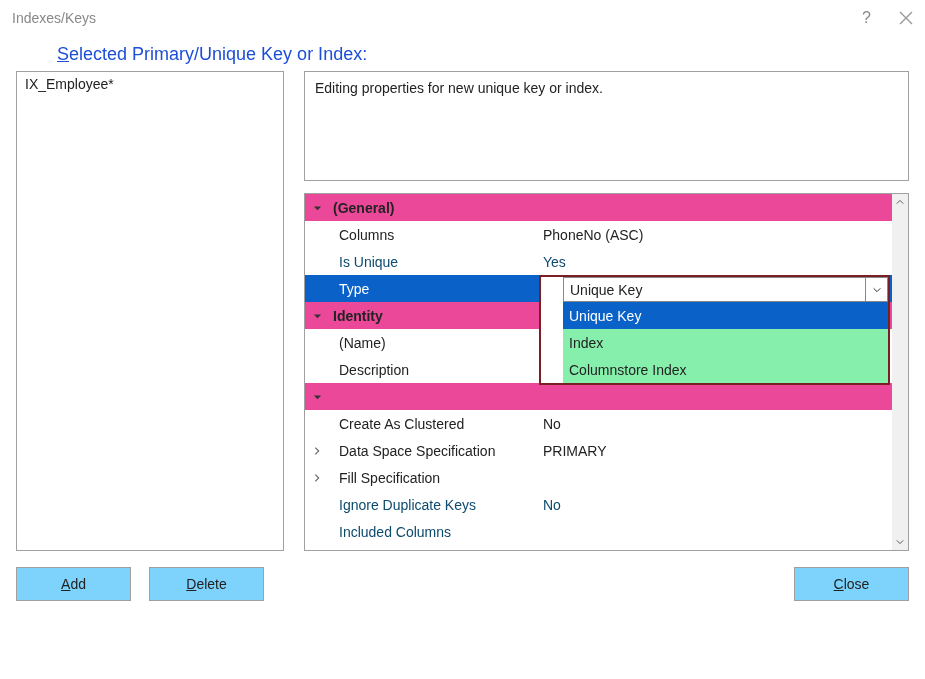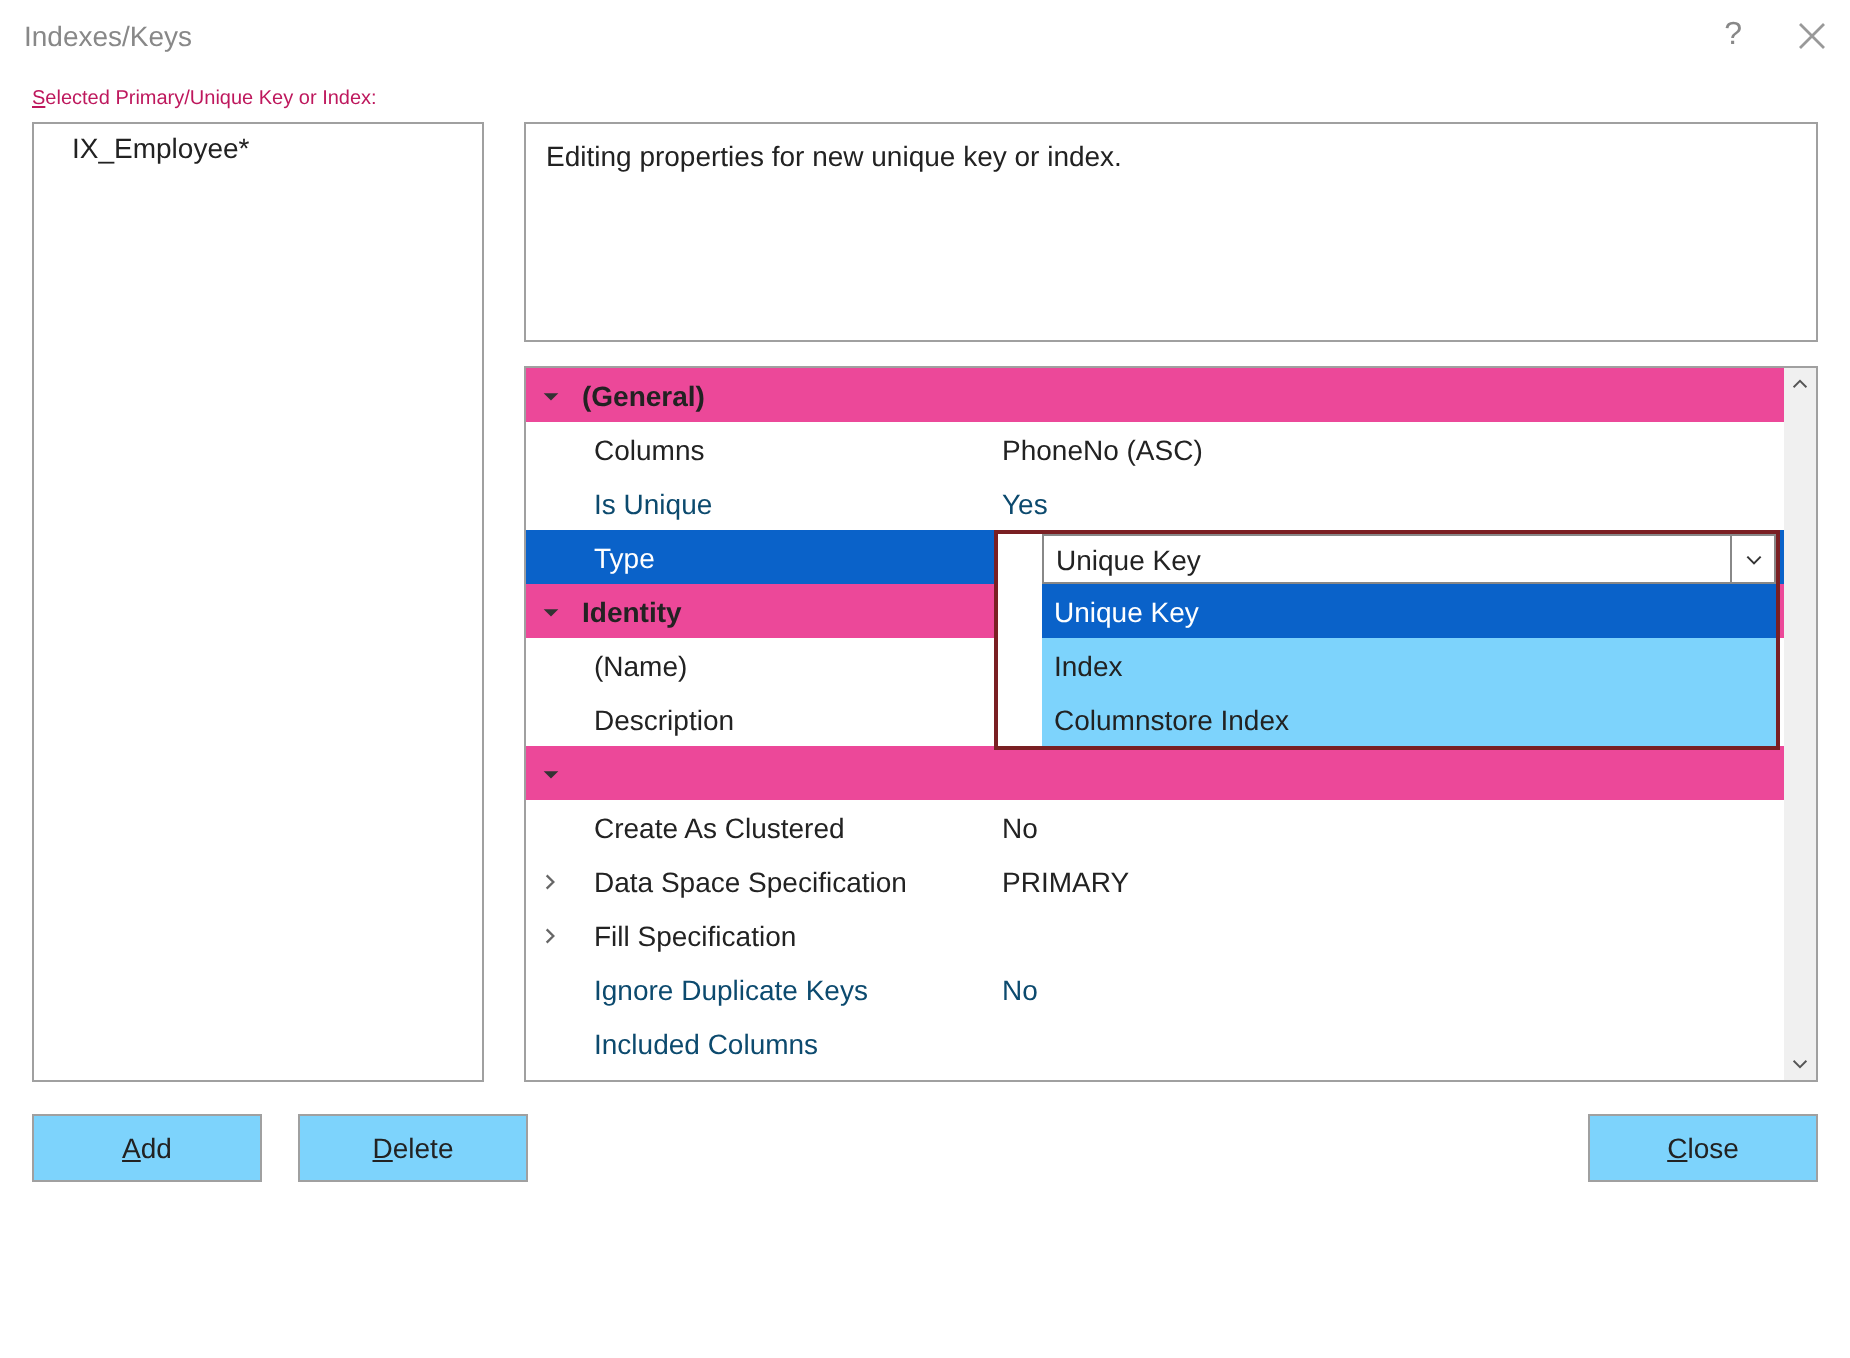--- a/index.html
+++ b/index.html
@@ -21,35 +21,36 @@
     color: #888;
   }
   .titlebar .left { font-size: 14px; }
   .titlebar .right { display: flex; gap: 28px; align-items: center; }
   .titlebar .help { font-size: 16px; cursor: default; }
   .titlebar .close-x svg { display: block; }
   .content {
     padding: 8px 16px 16px 16px;
   }
   .label {
-    font-size: 10px;
-    color: #be185d;
+    font-size: 18px;
+    color: #1d4ed8;
     margin-bottom: 6px;
+    margin-left: 41px;
   }
   .underline { text-decoration: underline; }
   .main-row {
     display: flex;
     gap: 20px;
   }
   .listbox {
-    width: 226px;
+    width: 268px;
     height: 480px;
     border: 1px solid #a0a0a0;
     background: #fff;
-    padding: 4px 19px;
+    padding: 4px 8px;
     font-size: 14px;
   }
   .list-item-sel { color: #222; }
   .right-col {
     flex: 1;
     display: flex;
     flex-direction: column;
     gap: 12px;
   }
   .desc-box {
@@ -157,21 +158,21 @@
     justify-content: center;
   }
   .combo-list {
     border-top: 0;
   }
   .combo-item {
     height: 27px;
     display: flex;
     align-items: center;
     padding: 0 6px;
-    background: #7dd3fc;
+    background: #86efac;
     color: #222;
   }
   .combo-item.sel {
     background: #0a62c9;
     color: #fff;
   }
   .footer {
     display: flex;
     justify-content: space-between;
     margin-top: 16px;

